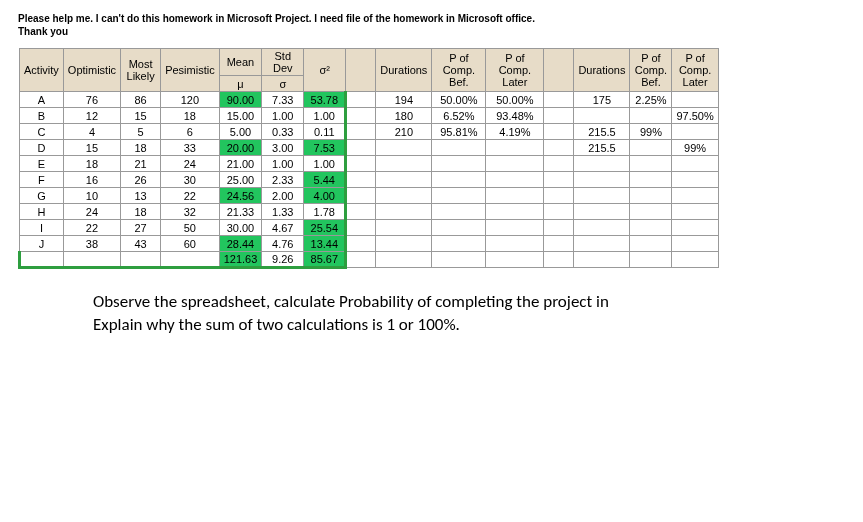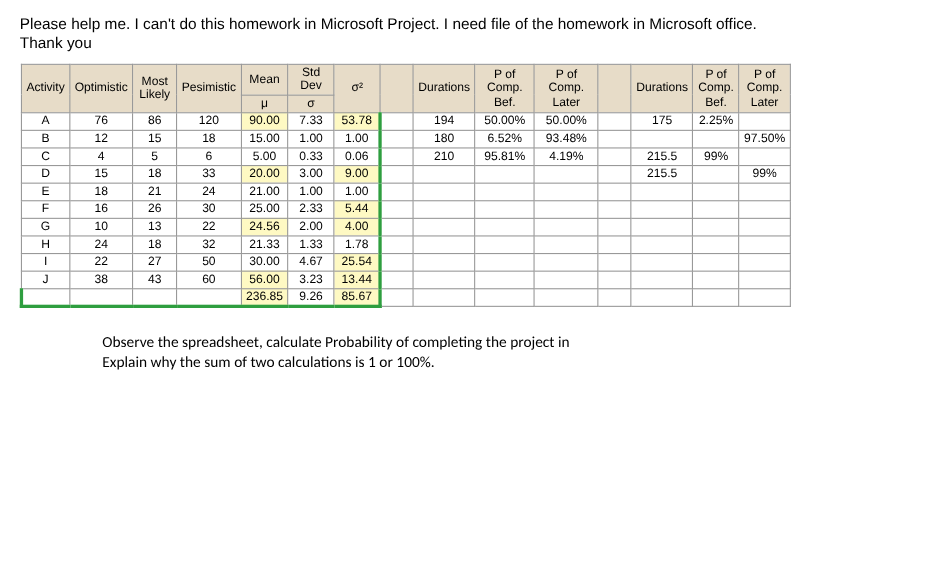--- a/index.html
+++ b/index.html
@@ -6,22 +6,22 @@
     margin: 0;
     padding: 12px 18px;
     font-family: Arial, Helvetica, sans-serif;
     font-size: 13px;
     color: #000;
     background: #fff;
     width: 863px;
     box-sizing: border-box;
   }
   .heading {
-    font-weight: normal;
-    font-size: 14px;
+    font-weight: bold;
+    font-size: 10px;
     margin-bottom: 10px;
     line-height: 1.3;
   }
   table.main {
     border-collapse: collapse;
     font-size: 11px;
     line-height: 1.1;
   }
   table.main th, table.main td {
     border: 1px solid #999;
@@ -36,29 +36,29 @@
     font-weight: normal;
   }
   td.num { text-align: right; }
   td.act { text-align: center; }
   th.gap, td.gap {
     background: #fff;
     border-top: none;
     border-bottom: none;
     width: 30px;
   }
-  .hl-green { background: #fef9c3; }
+  .hl-green { background: #22c55e; }
   .row-total td { font-weight: normal; }
   .green-bottom { border-bottom: 3px solid #2e9e3f !important; }
   .green-left   { border-left: 3px solid #2e9e3f !important; }
   .green-right  { border-right: 3px solid #2e9e3f !important; }
   .instructions {
     margin: 22px 0 0 75px;
     font-family: Calibri, Arial, sans-serif;
-    font-size: 14px;
+    font-size: 17px;
     line-height: 1.35;
     max-width: 640px;
   }
 </style>
 </head>
 <body>
 
 <div class="heading">
   <span>Please help me. I can't do this homework in Microsoft Project. I need file of the homework in Microsoft office.</span><br>
   <span>Thank you</span>
@@ -123,38 +123,38 @@
         <td class="num"></td>
         <td class="num">97.50%</td>
       </tr>
       <tr>
         <td class="act">C</td>
         <td class="num">4</td>
         <td class="num">5</td>
         <td class="num">6</td>
         <td class="num">5.00</td>
         <td class="num">0.33</td>
-        <td class="num green-right">0.06</td>
+        <td class="num green-right">0.11</td>
         <td class="gap"></td>
         <td class="num">210</td>
         <td class="num">95.81%</td>
         <td class="num">4.19%</td>
         <td class="gap"></td>
         <td class="num">215.5</td>
         <td class="num">99%</td>
         <td class="num"></td>
       </tr>
       <tr>
         <td class="act">D</td>
         <td class="num">15</td>
         <td class="num">18</td>
         <td class="num">33</td>
         <td class="num hl-green">20.00</td>
         <td class="num">3.00</td>
-        <td class="num hl-green green-right">9.00</td>
+        <td class="num hl-green green-right">7.53</td>
         <td class="gap"></td>
         <td class="num"></td>
         <td class="num"></td>
         <td class="num"></td>
         <td class="gap"></td>
         <td class="num">215.5</td>
         <td class="num"></td>
         <td class="num">99%</td>
       </tr>
       <tr>
@@ -240,38 +240,38 @@
         <td class="gap"></td>
         <td class="num"></td>
         <td class="num"></td>
         <td class="num"></td>
       </tr>
       <tr>
         <td class="act">J</td>
         <td class="num">38</td>
         <td class="num">43</td>
         <td class="num">60</td>
-        <td class="num hl-green">56.00</td>
-        <td class="num">3.23</td>
+        <td class="num hl-green">28.44</td>
+        <td class="num">4.76</td>
         <td class="num hl-green green-right">13.44</td>
         <td class="gap"></td>
         <td class="num"></td>
         <td class="num"></td>
         <td class="num"></td>
         <td class="gap"></td>
         <td class="num"></td>
         <td class="num"></td>
         <td class="num"></td>
       </tr>
       <tr class="row-total">
         <td class="green-left green-bottom"></td>
         <td class="green-bottom"></td>
         <td class="green-bottom"></td>
         <td class="green-bottom"></td>
-        <td class="num hl-green green-bottom">236.85</td>
+        <td class="num hl-green green-bottom">121.63</td>
         <td class="num green-bottom">9.26</td>
         <td class="num hl-green green-bottom green-right">85.67</td>
         <td class="gap"></td>
         <td class=""></td>
         <td class=""></td>
         <td class=""></td>
         <td class="gap"></td>
         <td class=""></td>
         <td class=""></td>
         <td class=""></td>

